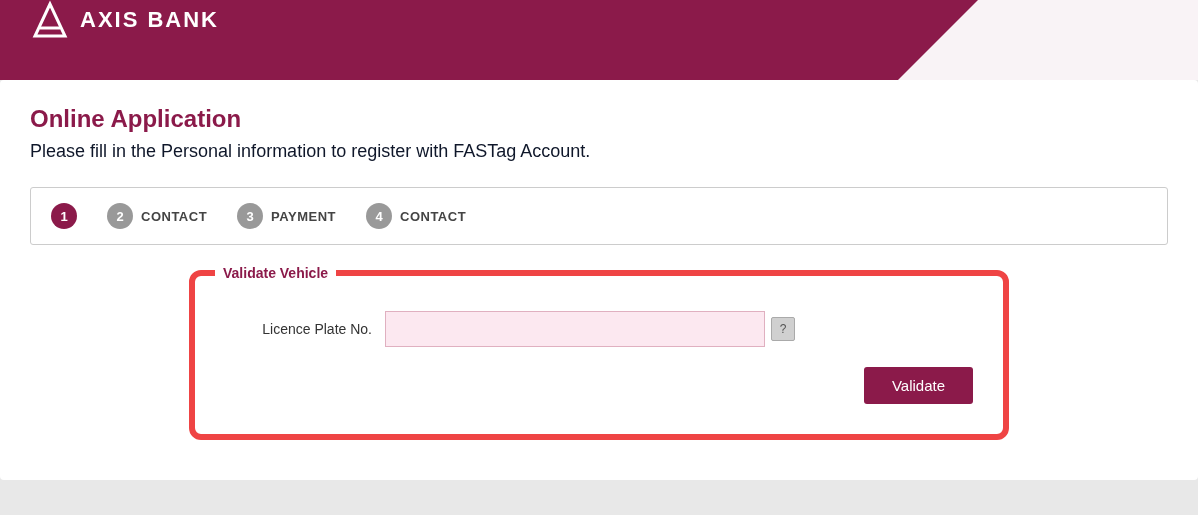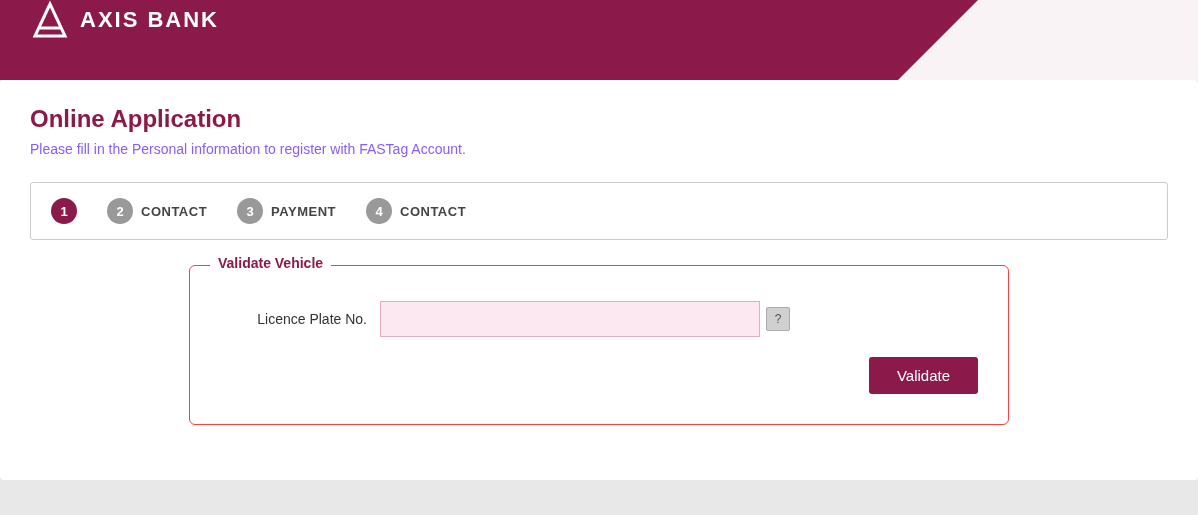--- a/index.html
+++ b/index.html
@@ -52,22 +52,22 @@
     }
 
     .page-title {
       color: #8b1a4a;
       font-size: 24px;
       font-weight: bold;
       margin-bottom: 8px;
     }
 
     .page-subtitle {
-      color: #8b5cf6;
-      font-size: 14px;
+      color: #0f172a;
+      font-size: 18px;
       margin-bottom: 25px;
     }
 
     
     .steps-nav {
       border: 1px solid #ccc;
       border-radius: 3px;
       padding: 15px 20px;
       display: flex;
       align-items: center;
@@ -104,22 +104,22 @@
 
     .step-label {
       font-size: 13px;
       font-weight: bold;
       color: #444;
       letter-spacing: 0.5px;
     }
 
     
     .validate-vehicle-container {
-      border: 1px solid #ef4444;
-      border-radius: 6px;
+      border: 6px solid #ef4444;
+      border-radius: 12px;
       padding: 20px 30px 30px 30px;
       max-width: 820px;
       margin: 0 auto;
       position: relative;
     }
 
     .validate-vehicle-legend {
       position: absolute;
       top: -11px;
       left: 20px;

